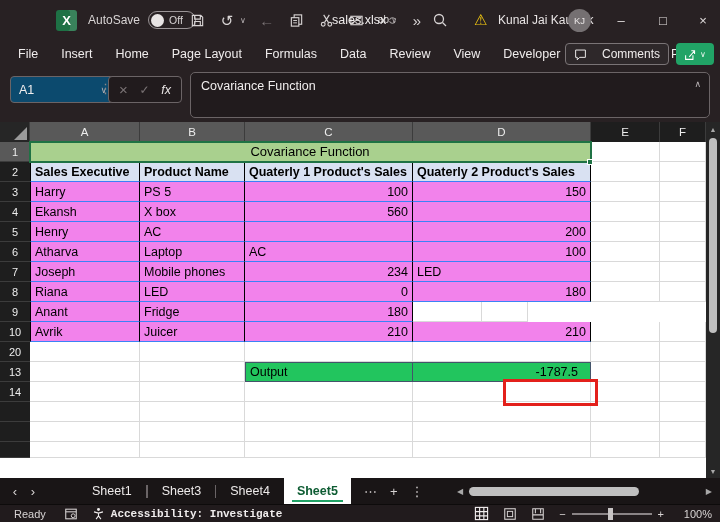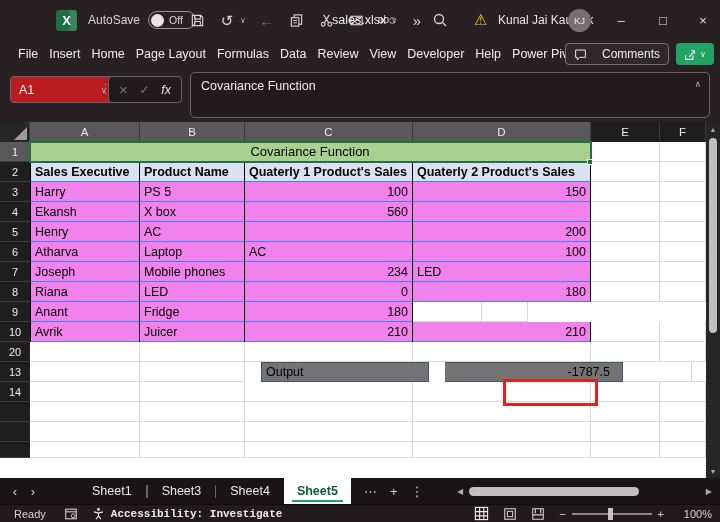--- a/index.html
+++ b/index.html
@@ -35,32 +35,32 @@
   .warn { left:474px; color:#F2C811; font-size:15px; }
   .user-name { left:498px; font-size:12px; color:#E8E4E4; }
   .avatar { left:568px; }
   .avatar .circ { width:23px; height:23px; border-radius:50%; background:#757072; color:#E8E4E4;
     font-size:9.5px; display:flex; align-items:center; justify-content:center; }
   .win-btn { width:34px; justify-content:center; font-size:13px; color:#E0DCDC; }
   .win-min { left:604px; } .win-max { left:646px; } .win-close { left:686px; }
 
   
   .ribbon { position:absolute; left:0; top:40px; width:720px; height:28px; display:flex; align-items:center; }
-  .rtabs { display:flex; margin-left:18px; gap:11px; }
+  .rtabs { display:flex; margin-left:18px; gap:23px; }
   .rtab { font-size:12.5px; color:#EFECEC; white-space:nowrap; }
   .ribbon-right { position:absolute; right:6px; top:3px; display:flex; gap:7px; align-items:center; }
   .comments-btn { height:22px; border:1px solid #7A7476; border-radius:4px; display:flex;
     align-items:center; gap:15px; padding:0 8px; font-size:12px; color:#EFECEC; background:#2E282A; }
   .share-btn { height:22px; width:38px; background:#21A366; border-radius:4px; display:flex;
     align-items:center; justify-content:center; gap:3px; color:#fff; }
   .share-btn .chev { font-size:8px; color:#E8F6EE; }
 
   
   .fbar { position:absolute; left:0; top:68px; width:720px; height:54px; background:#282123; }
-  .namebox { position:absolute; left:10px; top:8px; width:106px; height:27px; background:#b91c1c;
+  .namebox { position:absolute; left:10px; top:8px; width:106px; height:27px; background:#0c4a6e;
     border:1px solid #6B6466; border-radius:4px; display:flex; align-items:center;
     justify-content:space-between; padding:12px 8px; font-size:12.5px; color:#F0EDED; }
   .namebox .chev { font-size:9px; color:#B8B2B4; }
   .fbar-dots { position:absolute; left:99px; top:13px; color:#8A8486; font-size:13px; }
   .fbtns { position:absolute; left:108px; top:8px; width:74px; height:27px; background:#211B1D;
     border:1px solid #6B6466; border-radius:4px; display:flex; align-items:center;
     justify-content:space-around; padding:0 4px; }
   .fx { font-size:12.5px; font-style:italic; color:#E8E4E4; }
   .finput { position:absolute; left:190px; top:4px; width:520px; height:46px; background:#211B1D;
     border:1px solid #6B6466; border-radius:5px; padding:6px 22px 0 10px;
@@ -84,21 +84,21 @@
   .cell { flex:none; background:#fff; border-right:1px solid #D9D9D9; border-bottom:1px solid #D9D9D9;
     font-size:12.5px; color:#000; display:flex; align-items:center; padding:0 4px;
     white-space:nowrap; overflow:hidden; }
   .cell.num { justify-content:flex-end; }
   .merged-title { width:561px; background:#A9D08E; justify-content:center; font-size:13px;
     border-right:1px solid #D9D9D9; }
   .tbl { border-right:1px solid #000; border-bottom:1px solid #3b82f6; }
   .tbl.first { border-left:1px solid #000; }
   .hdr2 { background:#D9E1F2; font-weight:bold; font-size:12.5px; }
   .pink { background:#F282EB; }
-  .outcell { background:#737373; border-top:1.5px solid #44546A; border-bottom:1.5px solid #44546A;margin-left:16px; }
+  .outcell { background:#22c55e; border-top:1.5px solid #44546A; border-bottom:1.5px solid #44546A; }
   .outcell.oc1 { border-left:1.5px solid #44546A; border-right:1px solid #44546A; }
   .outcell.oc2 { border-right:1.5px solid #44546A; justify-content:flex-end; padding-right:12px; }
   .sel-border { position:absolute; left:29px; top:19px; width:563px; height:22px;
     border:2px solid #1F7244; pointer-events:none; }
   .fill-handle { position:absolute; left:587px; top:37px; width:6px; height:6px;
     background:#1F7244; border:1px solid #fff; }
   .red-box { position:absolute; left:503px; top:257px; width:95px; height:27px;
     border:3px solid #E3201B; pointer-events:none; }
   .vscroll { position:absolute; right:0; top:0; width:14px; height:356px; background:#262626;
     display:flex; flex-direction:column; align-items:center; }

